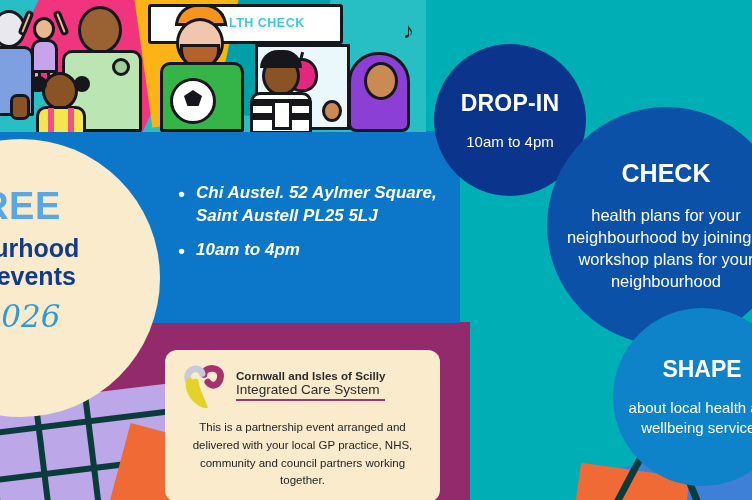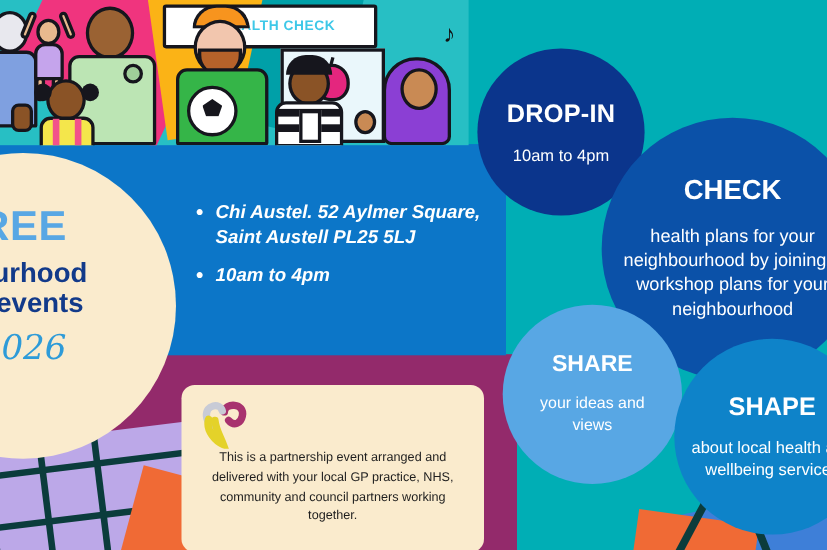--- a/index.html
+++ b/index.html
@@ -111,21 +111,21 @@
 
   
   .card { position:absolute; left:165px; top:350px; width:275px; height:152px;
           background:#FAEBCD; border-radius:12px; padding:12px 14px 0; }
   .logo-row { display:flex; align-items:center; gap:9px; padding-left:2px; }
   .logo-mark { width:46px; height:46px; position:relative; flex:none; }
   .logo-txt  { line-height:1.12; }
   .logo-l1 { font-size:11.6px; font-weight:bold; color:#2B2B2B; white-space:nowrap; }
   .logo-l2 { font-size:13.6px; color:#2B2B2B; white-space:nowrap; }
   .logo-rule { height:2px; background:#A8326E; margin-top:2px; }
-  .card-body { text-align:center; font-size:11.5px;
+  .card-body { margin-top:11px; text-align:center; font-size:11.5px;
                line-height:1.55; color:#1E1E1E; }
 </style>
 </head>
 <body>
 
 <div class="poster">
 
   <div class="teal-bg"></div>
 
   <div class="magenta-band"></div>
@@ -220,36 +220,37 @@
   <div class="circle c-dropin">
     <div class="hd">DROP-IN</div>
     <div class="sb">10am to 4pm</div>
   </div>
 
   <div class="circle c-shape">
     <div class="hd">CHECK</div>
     <div class="sb">health plans for your neighbourhood by joining a workshop plans for your neighbourhood</div>
   </div>
 
-  <div class="circle c-share">
-    <div class="hd">SHARE</div>
-    <div class="sb">your ideas and views</div>
-  </div>
 
   <div class="circle c-hear">
     <div class="hd">SHAPE</div>
     <div class="sb">about local health and wellbeing services</div>
   </div>
 
   <div class="card">
     <div class="logo-row">
       <div class="logo-mark">
         <svg viewBox="0 0 48 48" width="46" height="46">
           <path d="M24 13 C24 4, 44 4, 41 17 C39.5 24, 33 27, 28 21" fill="none" stroke="#A8326E" stroke-width="7" stroke-linecap="round"></path>
           <path d="M22 12 C20 4, 6 6, 7 17 C7.6 23, 12 27, 15 25" fill="none" stroke="#C8CBD6" stroke-width="7" stroke-linecap="round"></path>
           <path d="M9 20 C6 31, 16 41, 23 44 C20 36, 16 30, 15 21" fill="none" stroke="#E4D229" stroke-width="7" stroke-linecap="round"></path>
         </svg>
       </div>
+      <div class="logo-txt">
+        <div class="logo-l1">Cornwall and Isles of Scilly</div>
+        <div class="logo-l2">Integrated Care System</div>
+        <div class="logo-rule"></div>
+      </div>
     </div>
     <div class="card-body">This is a partnership event arranged and delivered with your local GP practice, NHS, community and council partners working together.</div>
   </div>
 
 </div>
 
 </body></html>

